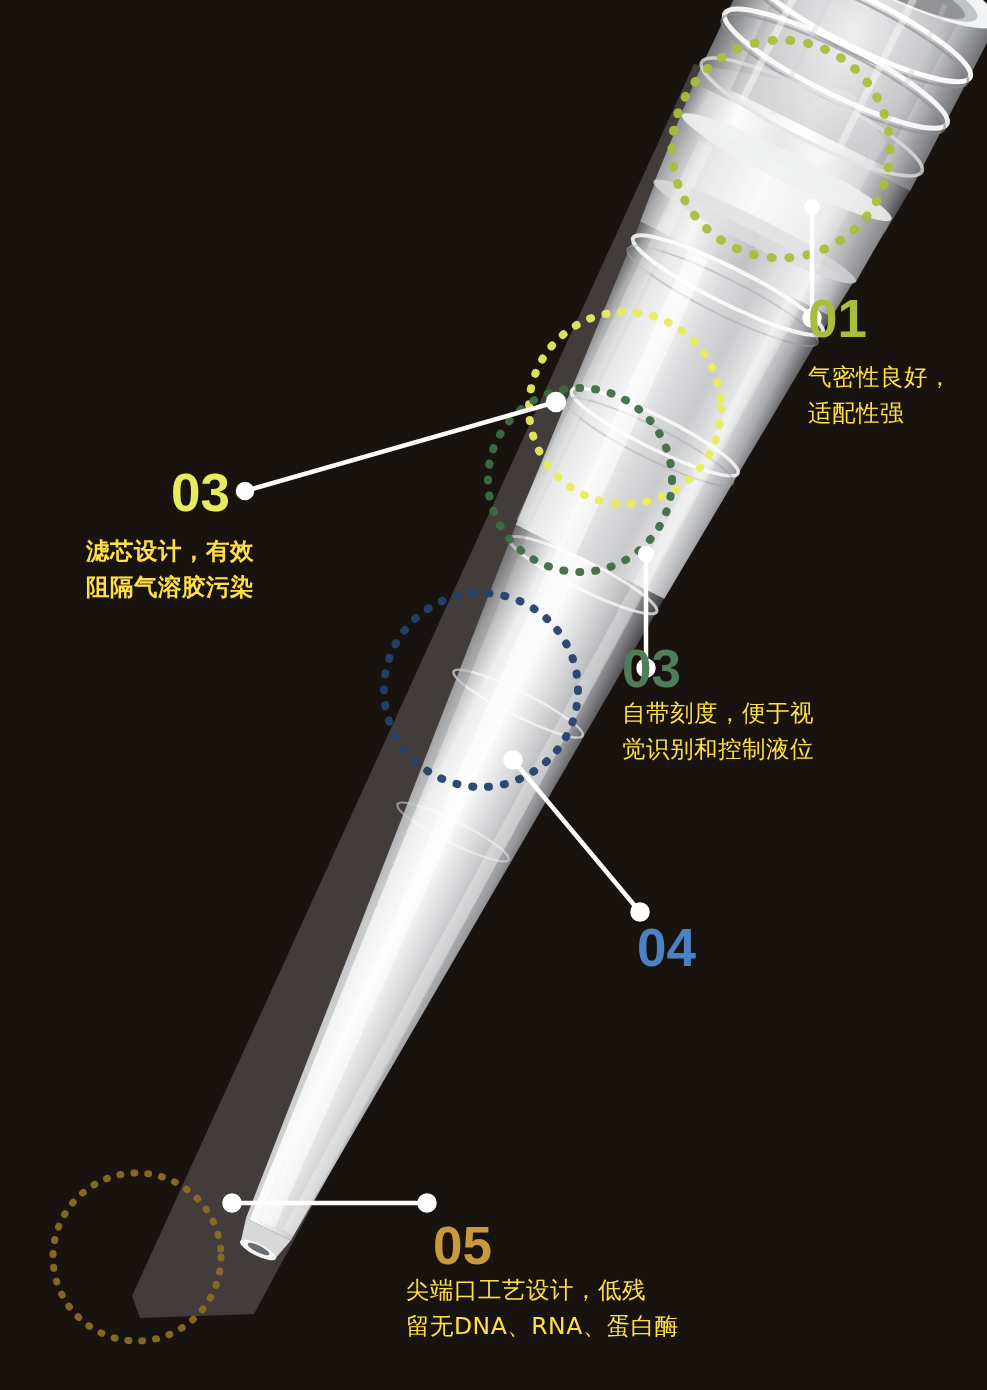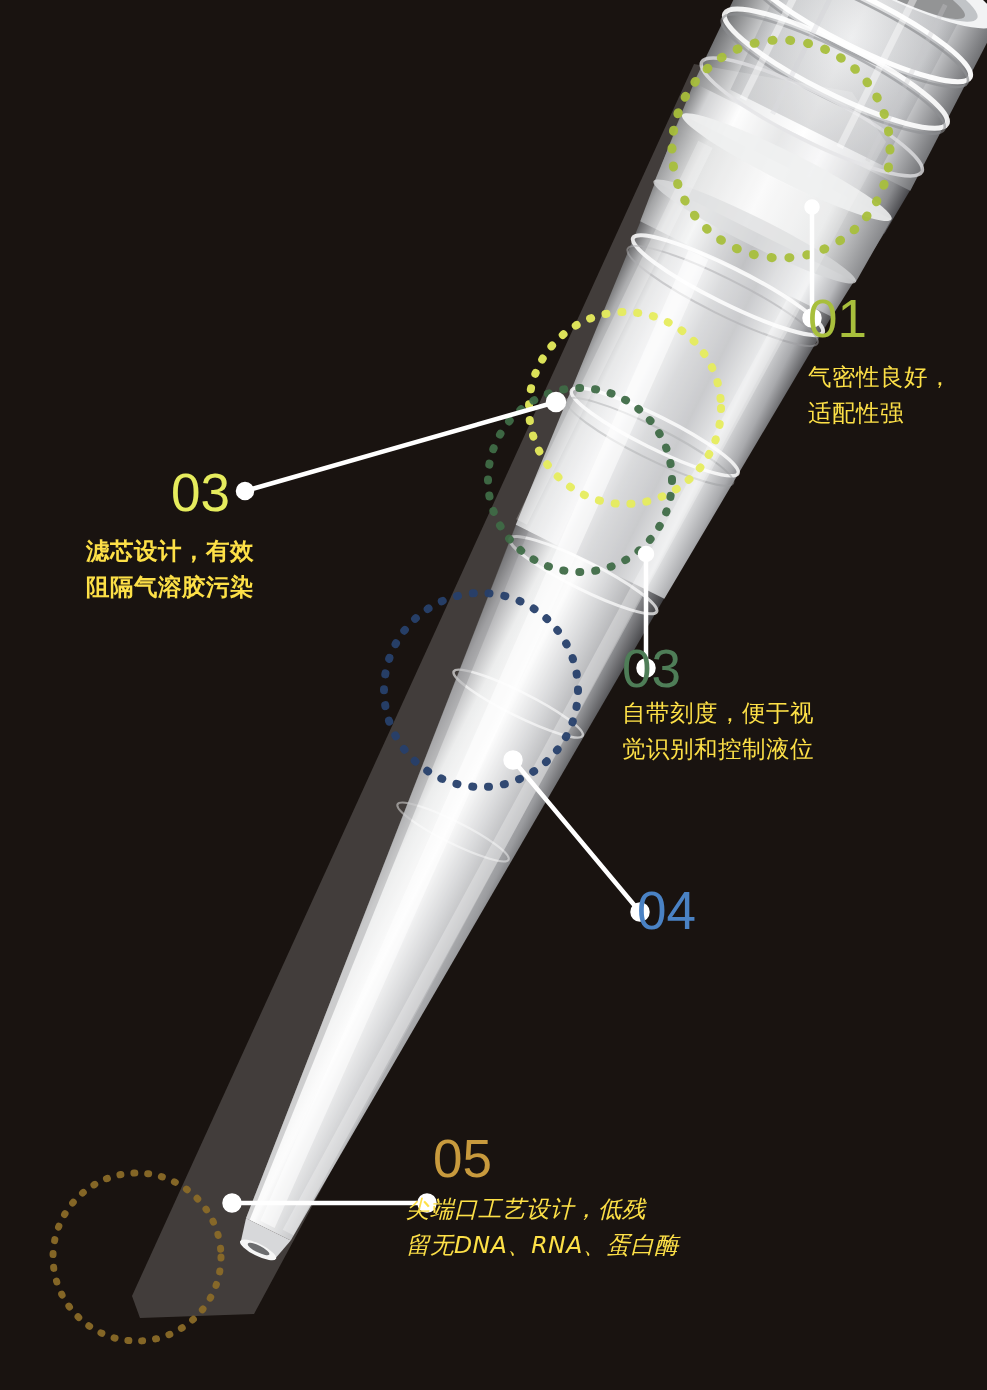--- a/index.html
+++ b/index.html
@@ -16,21 +16,21 @@
     background:#191310;
     overflow:hidden;
   }
   
   #artwork{position:absolute;left:0;top:0;width:987px;height:1390px;}
 
   
   .callout{position:absolute;}
   .callout .num{
     font-size:53px;
-    font-weight:400;
+    font-weight:700;
     line-height:1;
     letter-spacing:0px;
     font-family:"Liberation Sans","DejaVu Sans",sans-serif;
   }
   .callout .desc{
     color:#fde047;
     font-size:23.5px;
     line-height:1.55;
     letter-spacing:0.5px;
     margin-top:10px;
@@ -47,23 +47,23 @@
   .callout.c03a .desc{margin-top:14px;font-weight:bold;}
 
   .callout.c03b{left:622px;top:642px;}
   .callout.c03b .num{color:#4e7d57;}
   .callout.c03b .desc{margin-top:0;}
 
   .callout.c04{left:637px;top:884px;}
   .callout.c04 .num{color:#4a82c4;}
   .callout.c04 .desc{margin-top:14px;margin-left:-33px;}
 
-  .callout.c05{left:433px;top:1132px;}
+  .callout.c05{left:433px;top:1219px;}
   .callout.c05 .num{color:#c89a3d;}
-  .callout.c05 .desc{margin-top:6px;margin-left:-27px;font-style:italic;}
+  .callout.c05 .desc{margin-top:0;margin-left:-27px;}
 </style>
 </head>
 <body style="background: rgb(25, 19, 16);">
 
 <div id="stage">
 
   <svg id="artwork" viewBox="0 0 987 1390" xmlns="http://www.w3.org/2000/svg">
     <defs>
 
       <linearGradient id="gBody" x1="0" y1="0" x2="1" y2="0">
@@ -244,21 +244,21 @@
 阻隔气溶胶污染</div>
   </div>
 
   <div class="callout c03b">
     <div class="num" style="color: rgb(78, 125, 87);">03</div>
     <div class="desc">自带刻度，便于视
 觉识别和控制液位</div>
   </div>
 
   <div class="callout c04">
-    <div class="num" style="color: rgb(74, 130, 196);">04</div>
+    <div class="num" style="color: rgb(74, 130, 196); margin-top: 37px;">04</div>
   </div>
 
   <div class="callout c05">
     <div class="num" style="color: rgb(200, 154, 61);">05</div>
     <div class="desc">尖端口工艺设计，低残
 留无DNA、RNA、蛋白酶</div>
   </div>
 
 </div>
 

